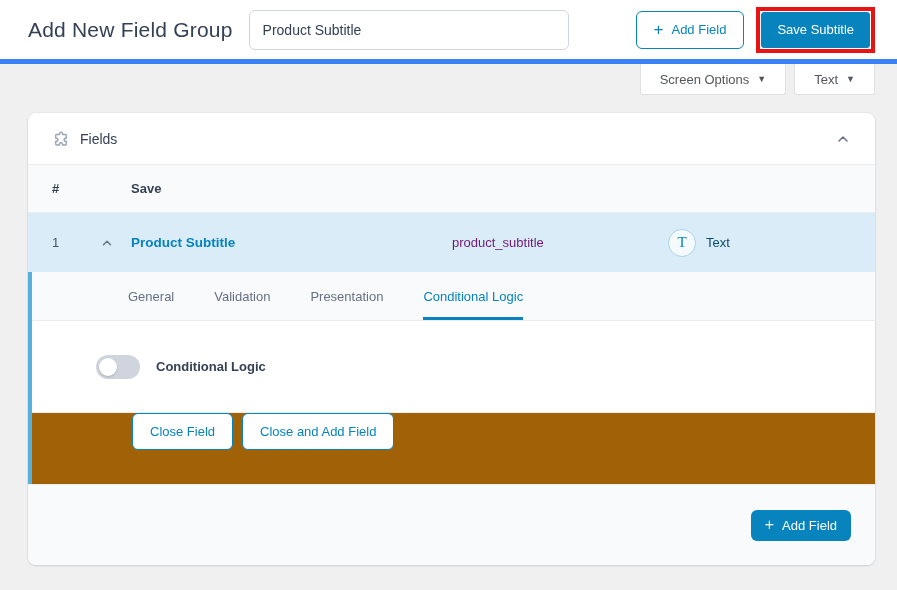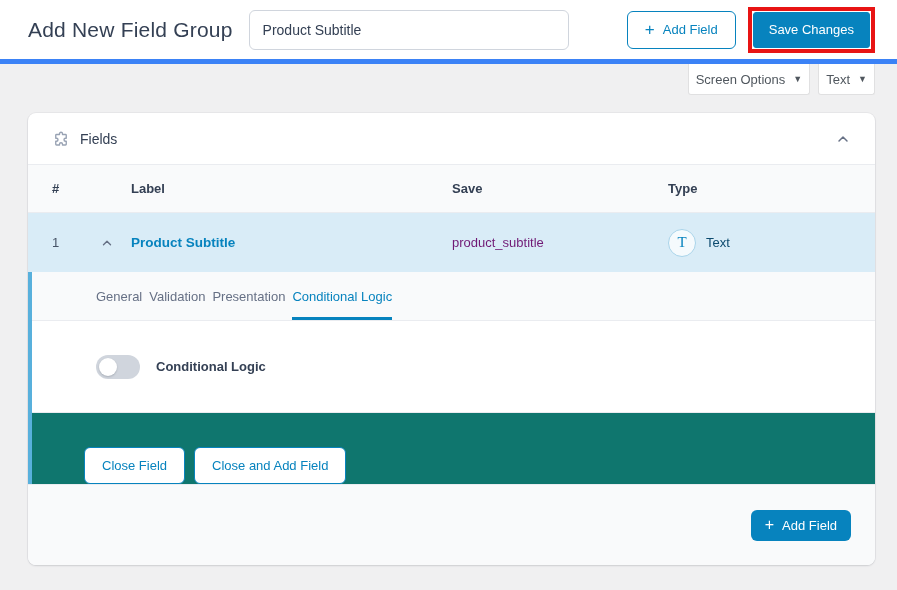--- a/index.html
+++ b/index.html
@@ -48,21 +48,21 @@
 
   
   .screen-row {
     display:flex; justify-content:flex-end; gap:8px;
     padding-right:22px;
   }
   .screen-tab {
     background:#fff; border:1px solid #e0e0e1; border-top:none;
     border-radius:0 0 3px 3px;
     height:31px; display:inline-flex; align-items:center; gap:8px;
-    padding:0 7px; color:#50575e; font-size:13px; cursor:pointer;
+    padding:0 19px; color:#50575e; font-size:13px; cursor:pointer;
   }
   .screen-tab .caret { font-size:9px; color:#50575e; }
 
   
   .panel {
     margin:18px 22px 0 28px;
     background:#fff; border-radius:8px;
     box-shadow:0 1px 2px rgba(16,24,40,.12), 0 0 0 1px rgba(16,24,40,.04);
   }
   .panel-header {
@@ -98,21 +98,21 @@
     display:inline-flex; align-items:center; justify-content:center;
     color:#0783be; font-family:"Liberation Serif", serif; font-size:15px;
   }
   .type-label { color:#0c4a6e; }
 
   
   .field-settings { border-left:4px solid #58b0dc; }
   .tabbar {
     background:#f9fafb; height:49px;
     border-bottom:1px solid #eaecf0;
-    display:flex; gap:7px; padding-left:64px;
+    display:flex; gap:40px; padding-left:96px;
   }
   .tab {
     display:flex; align-items:center;
     border-top:3px solid transparent; border-bottom:3px solid transparent;
     color:#667085; font-size:13px; cursor:pointer;
   }
   .tab.active { color:#0783be; border-bottom-color:#0783be; }
 
   .toggle-section {
     height:92px; background:#fff; border-bottom:1px solid #eaecf0;
@@ -122,22 +122,22 @@
     width:44px; height:24px; border-radius:12px; background:#d0d5dd;
     position:relative; cursor:pointer; flex:none;
   }
   .toggle .knob {
     position:absolute; left:3px; top:3px; width:18px; height:18px;
     border-radius:50%; background:#fff; box-shadow:0 1px 2px rgba(16,24,40,.2);
   }
   .toggle-label { margin-left:16px; font-weight:bold; font-size:13px; color:#344054; }
 
   .close-section {
-    height:71px; background:#0f766e;
-    display:flex; align-items:flex-end; gap:9px; padding-left:52px;
+    height:71px; background:#a16207;
+    display:flex; align-items:flex-start; gap:9px; padding-left:100px;
   }
   .btn-outline-sm {
     background:#fff; color:#0783be;
     border:1px solid #0783be; border-radius:6px;
     height:37px; padding:0 17px; display:inline-flex; align-items:center;
     font-weight:500;
   }
 
   .panel-footer {
     height:81px; background:#f9fafb;
@@ -159,21 +159,21 @@
 <div class="topbar">
   <div class="page-title">Add New Field Group</div>
   <input class="title-input" type="text" value="Product Subtitle" style="">
   <div class="topbar-actions">
     <button class="btn btn-outline">
       <span class="plus">+</span>
       <span>Add Field</span>
     </button>
     <span class="save-annotation">
       <button class="btn btn-primary">
-        <span>Save Changes</span>
+        <span>Save Subtitle</span>
       </button>
     </span>
   </div>
 </div>
 
 <div class="screen-row">
   <div class="screen-tab">
     <span>Screen Options</span>
     <span class="caret">▼</span>
   </div>
@@ -195,23 +195,21 @@
     <span class="panel-collapse">
       <svg width="16" height="16" viewBox="0 0 24 24" fill="none" stroke="currentColor" stroke-width="2.2" stroke-linecap="round" stroke-linejoin="round">
         <polyline points="6 15 12 9 18 15"></polyline>
       </svg>
     </span>
   </div>
 
   <div class="grid-cols thead">
     <div>#</div>
     <div></div>
-    <div>Label</div>
     <div>Save</div>
-    <div>Type</div>
   </div>
 
   <div class="grid-cols trow">
     <div class="order-num">1</div>
     <span class="row-collapse">
       <svg width="14" height="14" viewBox="0 0 24 24" fill="none" stroke="currentColor" stroke-width="2.4" stroke-linecap="round" stroke-linejoin="round">
         <polyline points="6 15 12 9 18 15"></polyline>
       </svg>
     </span>
     <a class="row-label">Product Subtitle</a>

